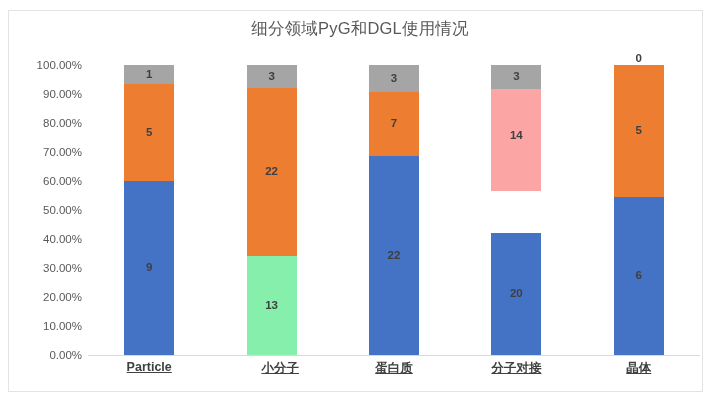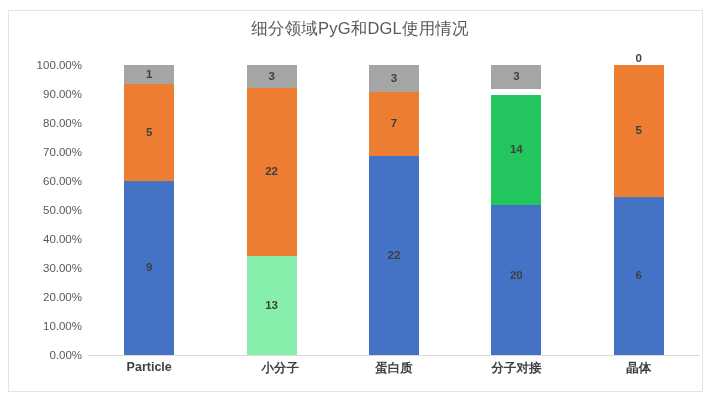--- a/index.html
+++ b/index.html
@@ -131,20 +131,21 @@
     height: 28px;
   }
   .x-tick {
     position: absolute;
     top: 0;
     text-align: center;
     font-size: 12.5px;
     font-weight: bold;
     color: #404040;
     white-space: nowrap;
+    text-decoration: underline;
   }
 </style>
 </head>
 <body>
 
 <div id="chart-container">
 
   <div id="chart-frame"></div>
 
   <div id="chart-title">细分领域PyG和DGL使用情况</div>
@@ -200,24 +201,24 @@
           <div class="segment" style="background: rgb(237, 125, 49); height: 63.4375px; bottom: 199.375px;">
             <span class="seg-label">7</span>
           </div>
           <div class="segment" style="background: rgb(165, 165, 165); height: 27.1875px; bottom: 262.812px;">
             <span class="seg-label">3</span>
           </div>
         </div>
       </div>
       <div class="category" style="left: 367.2px; width: 122.4px;">
         <div class="bar-stack">
-          <div class="segment" style="background: rgb(68, 114, 196); height: 158px; bottom: 0px;">
+          <div class="segment" style="background: rgb(68, 114, 196); height: 122px; bottom: 0px;">
             <span class="seg-label">20</span>
           </div>
-          <div class="segment" style="background: #22c55e; height: 109.73px; bottom: 150px;">
+          <div class="segment" style="background: #fca5a5; height: 109.73px; bottom: 164px;">
             <span class="seg-label">14</span>
           </div>
           <div class="segment" style="background: rgb(165, 165, 165); height: 23.5135px; bottom: 266.486px;">
             <span class="seg-label">3</span>
           </div>
         </div>
       </div>
       <div class="category" style="left: 489.6px; width: 122.4px;">
         <div class="bar-stack">
           <div class="segment" style="background: rgb(68, 114, 196); height: 158.182px; bottom: 0px;">

